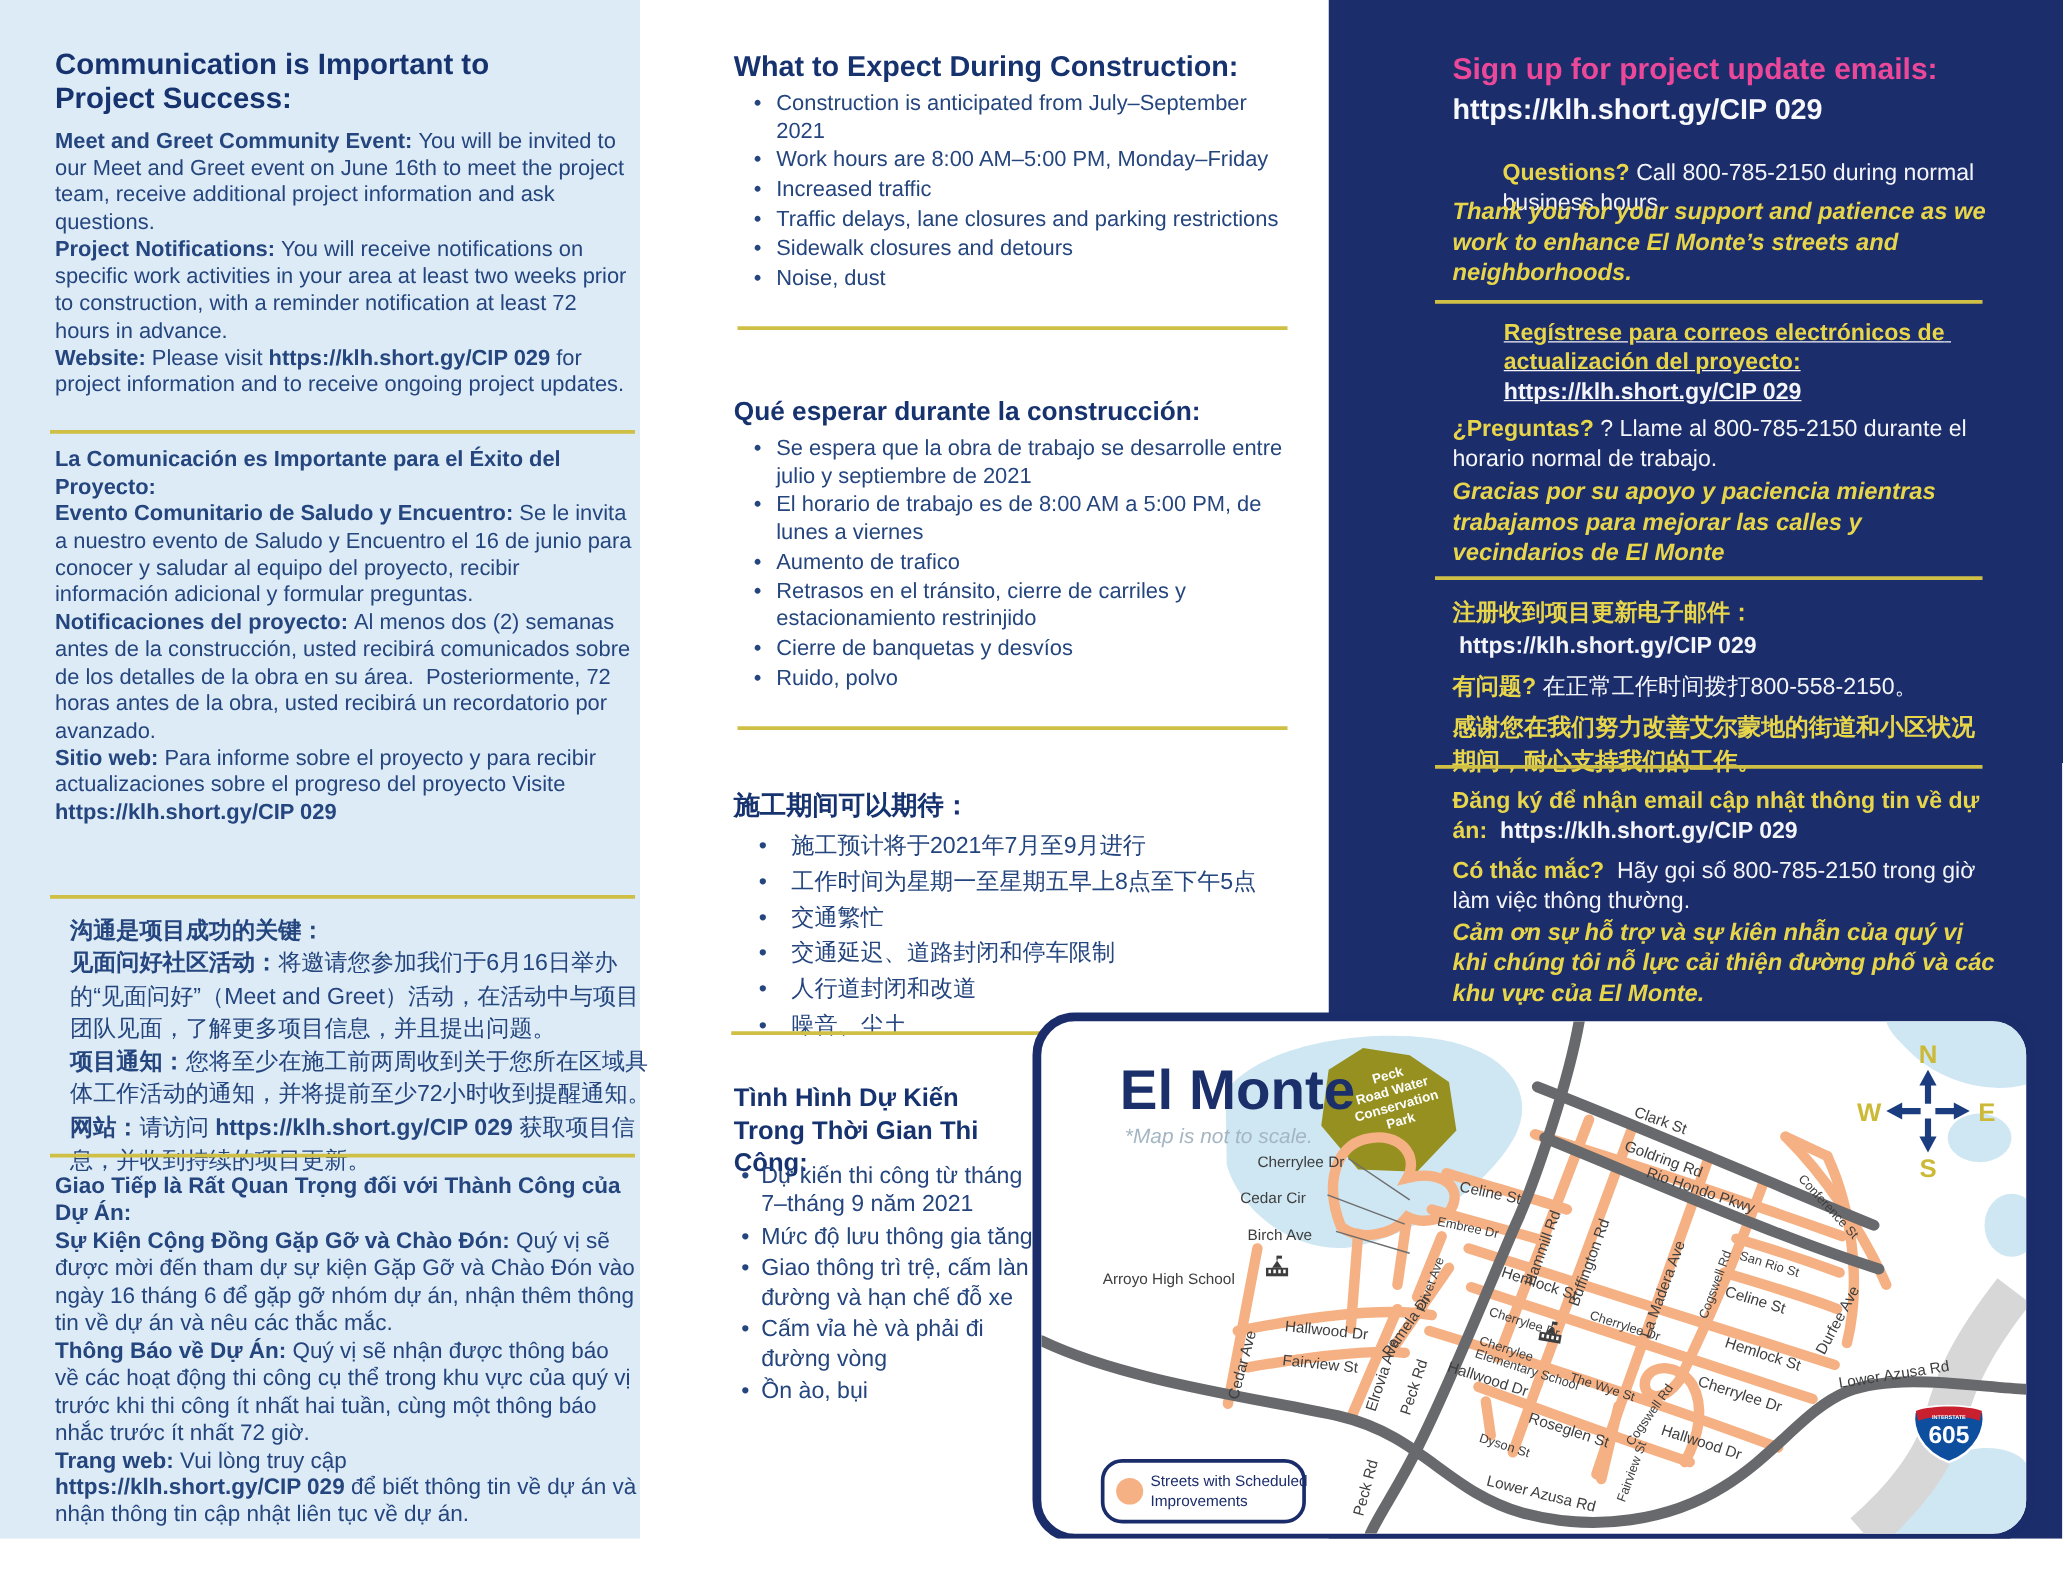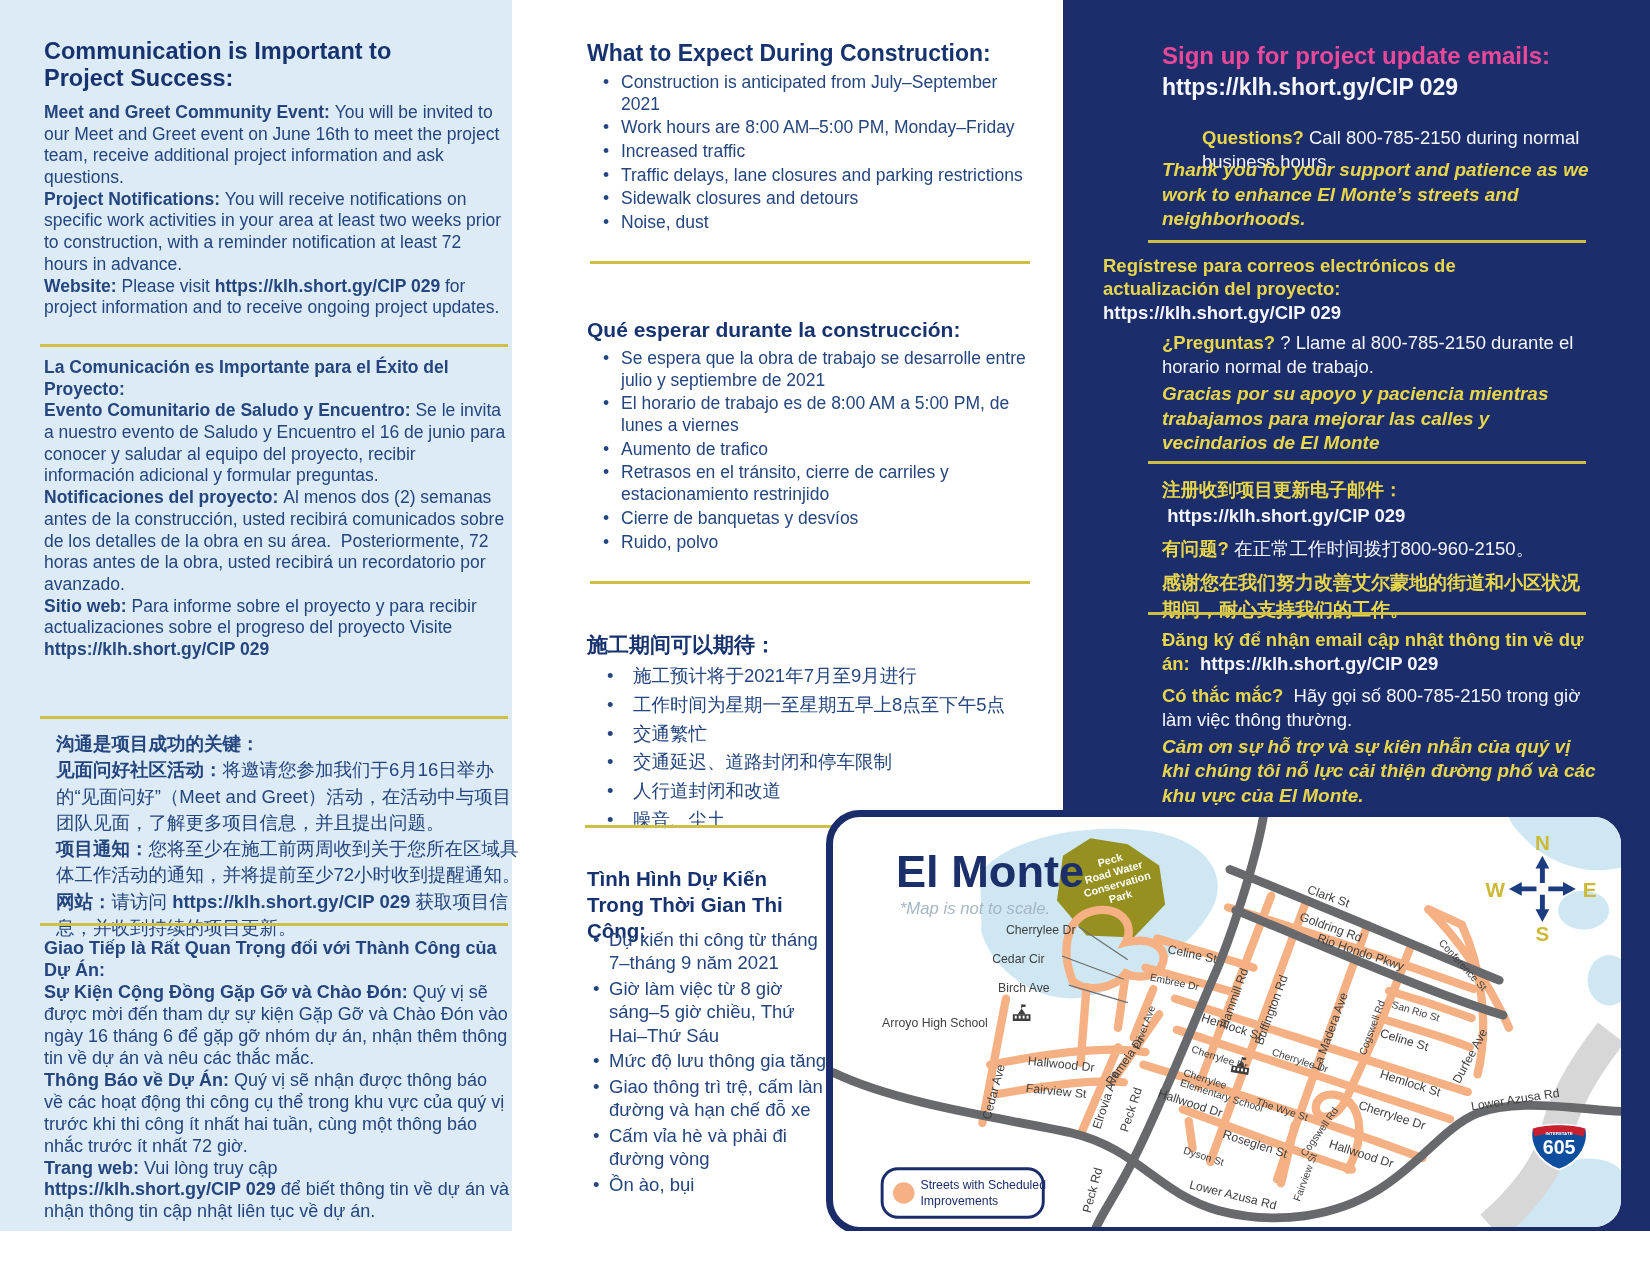--- a/index.html
+++ b/index.html
@@ -96,41 +96,40 @@
       <li>工作时间为星期一至星期五早上8点至下午5点</li>
       <li>交通繁忙</li>
       <li>交通延迟、道路封闭和停车限制</li>
       <li>人行道封闭和改道</li>
       <li>噪音、尘土</li>
     </ul>
   <div class="rule" style="left:585px;top:825px;width:248px;"></div>
   <div class="h1" style="left:587px;top:866px;width:240px;font-size:20.5px;line-height:1.28;">Tình Hình Dự Kiến Trong Thời Gian Thi Công:</div>
   <ul class="blist vi" style="left:587px;top:928px;width:246px;">
       <li>Dự kiến thi công từ tháng 7–tháng 9 năm 2021</li>
-      <li>Giờ làm việc từ 8 giờ sáng–5 giờ chiều, Thứ Hai–Thứ Sáu</li>
       <li>Mức độ lưu thông gia tăng</li>
       <li>Giao thông trì trệ, cấm làn đường và hạn chế đỗ xe</li>
       <li>Cấm vỉa hè và phải đi đường vòng</li>
       <li>Ồn ào, bụi</li>
     </ul>
 
   <div class="panel-right"></div>
   <div class="y-head" style="left:1162px;top:42px;width:440px;font-size:24px;">Sign up for project update emails:</div>
   <div class="w-head" style="left:1162px;top:74px;width:440px;font-size:23px;">https://klh.short.gy/CIP 029</div>
   <div class="r-blk" style="left:1202px;top:110px;width:432px;margin-top:16px;"><span class="rn-y rn-b">Questions? </span><span class="rn-w">Call 800-785-2150 during normal business hours.</span></div>
   <div class="y-thanks" style="left:1162px;top:158px;width:432px;">Thank you for your support and patience as we work to enhance El Monte’s streets and neighborhoods.</div>
   <div class="rule" style="left:1148px;top:240px;width:438px;"></div>
-  <div class="r-blk" style="left:1103px;top:254px;width:432px;line-height:1.27;"><span class="rn-y rn-b">Regístrese para correos electrónicos de actualización del proyecto:
+  <div class="r-blk" style="left:1203px;top:254px;width:432px;line-height:1.27;text-decoration:underline;"><span class="rn-y rn-b">Regístrese para correos electrónicos de actualización del proyecto:
 </span><span class="rn-w rn-b">https://klh.short.gy/CIP 029</span></div>
   <div class="r-blk" style="left:1162px;top:331px;width:432px;"><span class="rn-y rn-b">¿Preguntas? </span><span class="rn-w">? Llame al 800-785-2150 durante el horario normal de trabajo.</span></div>
   <div class="y-thanks" style="left:1162px;top:382px;width:436px;">Gracias por su apoyo y paciencia mientras trabajamos para mejorar las calles y vecindarios de El Monte</div>
   <div class="rule" style="left:1148px;top:461px;width:438px;"></div>
   <div class="r-blk" style="left:1162px;top:477px;width:432px;line-height:1.4;"><span class="rn-y rn-b">注册收到项目更新电子邮件：
 </span><span class="rn-w rn-b"> https://klh.short.gy/CIP 029</span></div>
-  <div class="r-blk" style="left:1162px;top:537px;width:432px;"><span class="rn-y rn-b">有问题? </span><span class="rn-w">在正常工作时间拨打800-960-2150。</span></div>
+  <div class="r-blk" style="left:1162px;top:537px;width:432px;"><span class="rn-y rn-b">有问题? </span><span class="rn-w">在正常工作时间拨打800-558-2150。</span></div>
   <div class="y-thanks noital" style="left:1162px;top:570px;width:436px;line-height:1.4;">感谢您在我们努力改善艾尔蒙地的街道和小区状况期间，耐心支持我们的工作。</div>
   <div class="rule" style="left:1148px;top:612px;width:438px;"></div>
   <div class="r-blk" style="left:1162px;top:628px;width:436px;line-height:1.3;"><span class="rn-y rn-b">Đăng ký để nhận email cập nhật thông tin về dự án:  </span><span class="rn-w rn-b">https://klh.short.gy/CIP 029</span></div>
   <div class="r-blk" style="left:1162px;top:684px;width:432px;"><span class="rn-y rn-b">Có thắc mắc?  </span><span class="rn-w">Hãy gọi số 800-785-2150 trong giờ làm việc thông thường.</span></div>
   <div class="y-thanks" style="left:1162px;top:735px;width:440px;line-height:1.28;">Cảm ơn sự hỗ trợ và sự kiên nhẫn của quý vị khi chúng tôi nỗ lực cải thiện đường phố và các khu vực của El Monte.</div>
 
   <div class="map-panel">
     <svg viewBox="0 0 802 422" preserveAspectRatio="none">
       <defs>
         <g id="school-icon">

